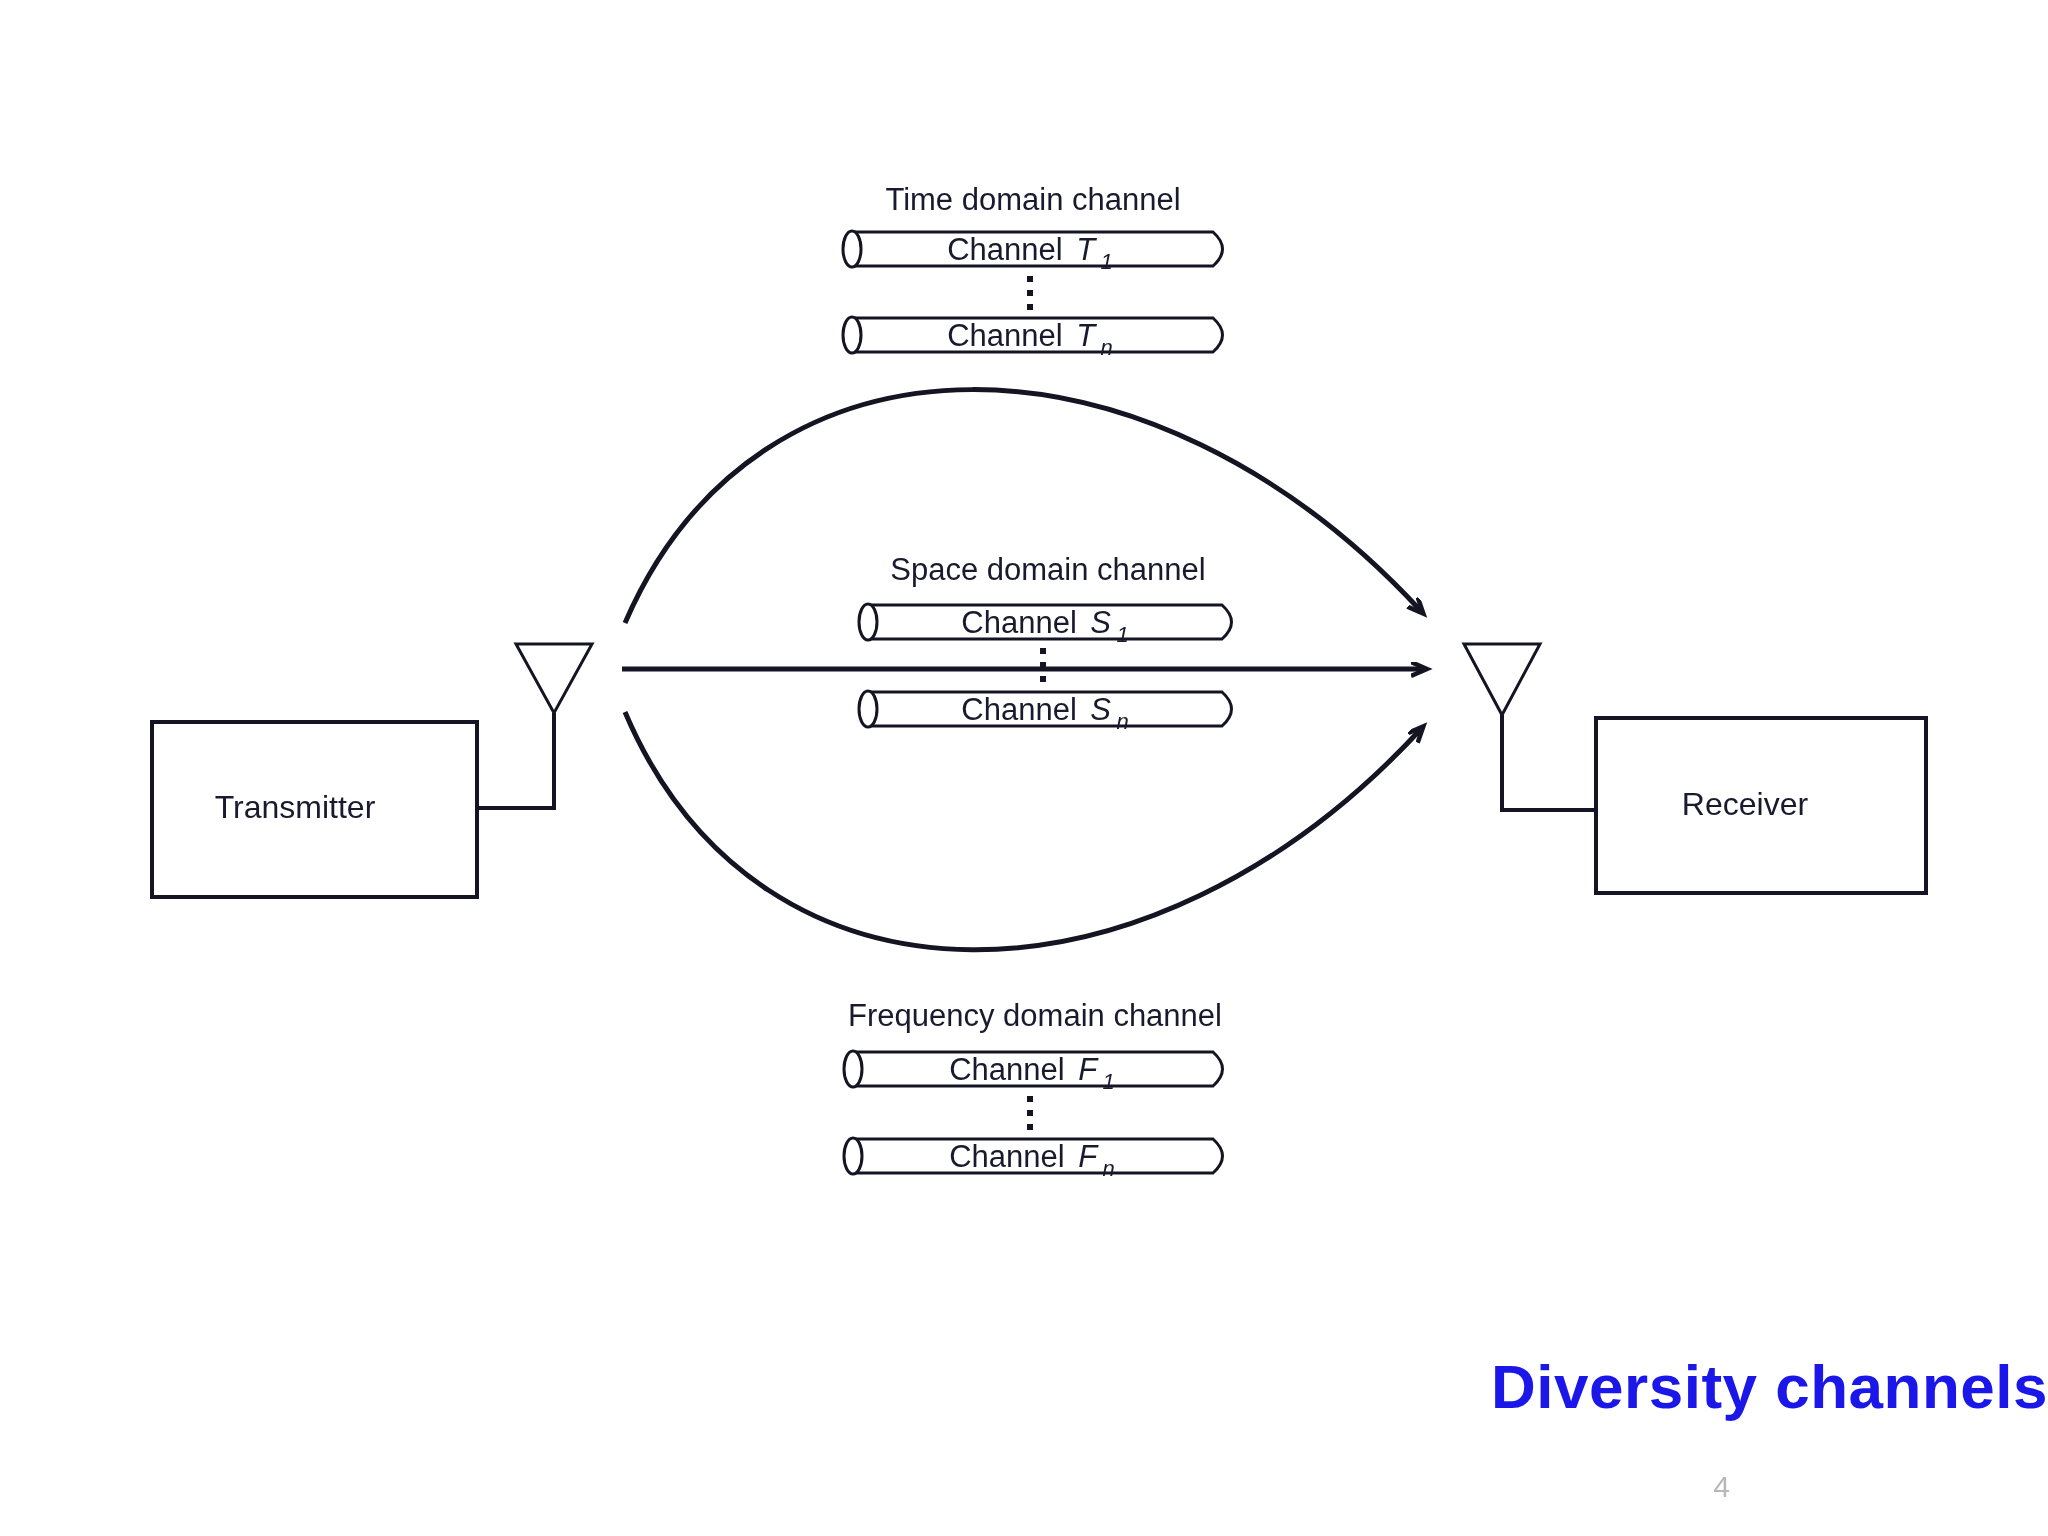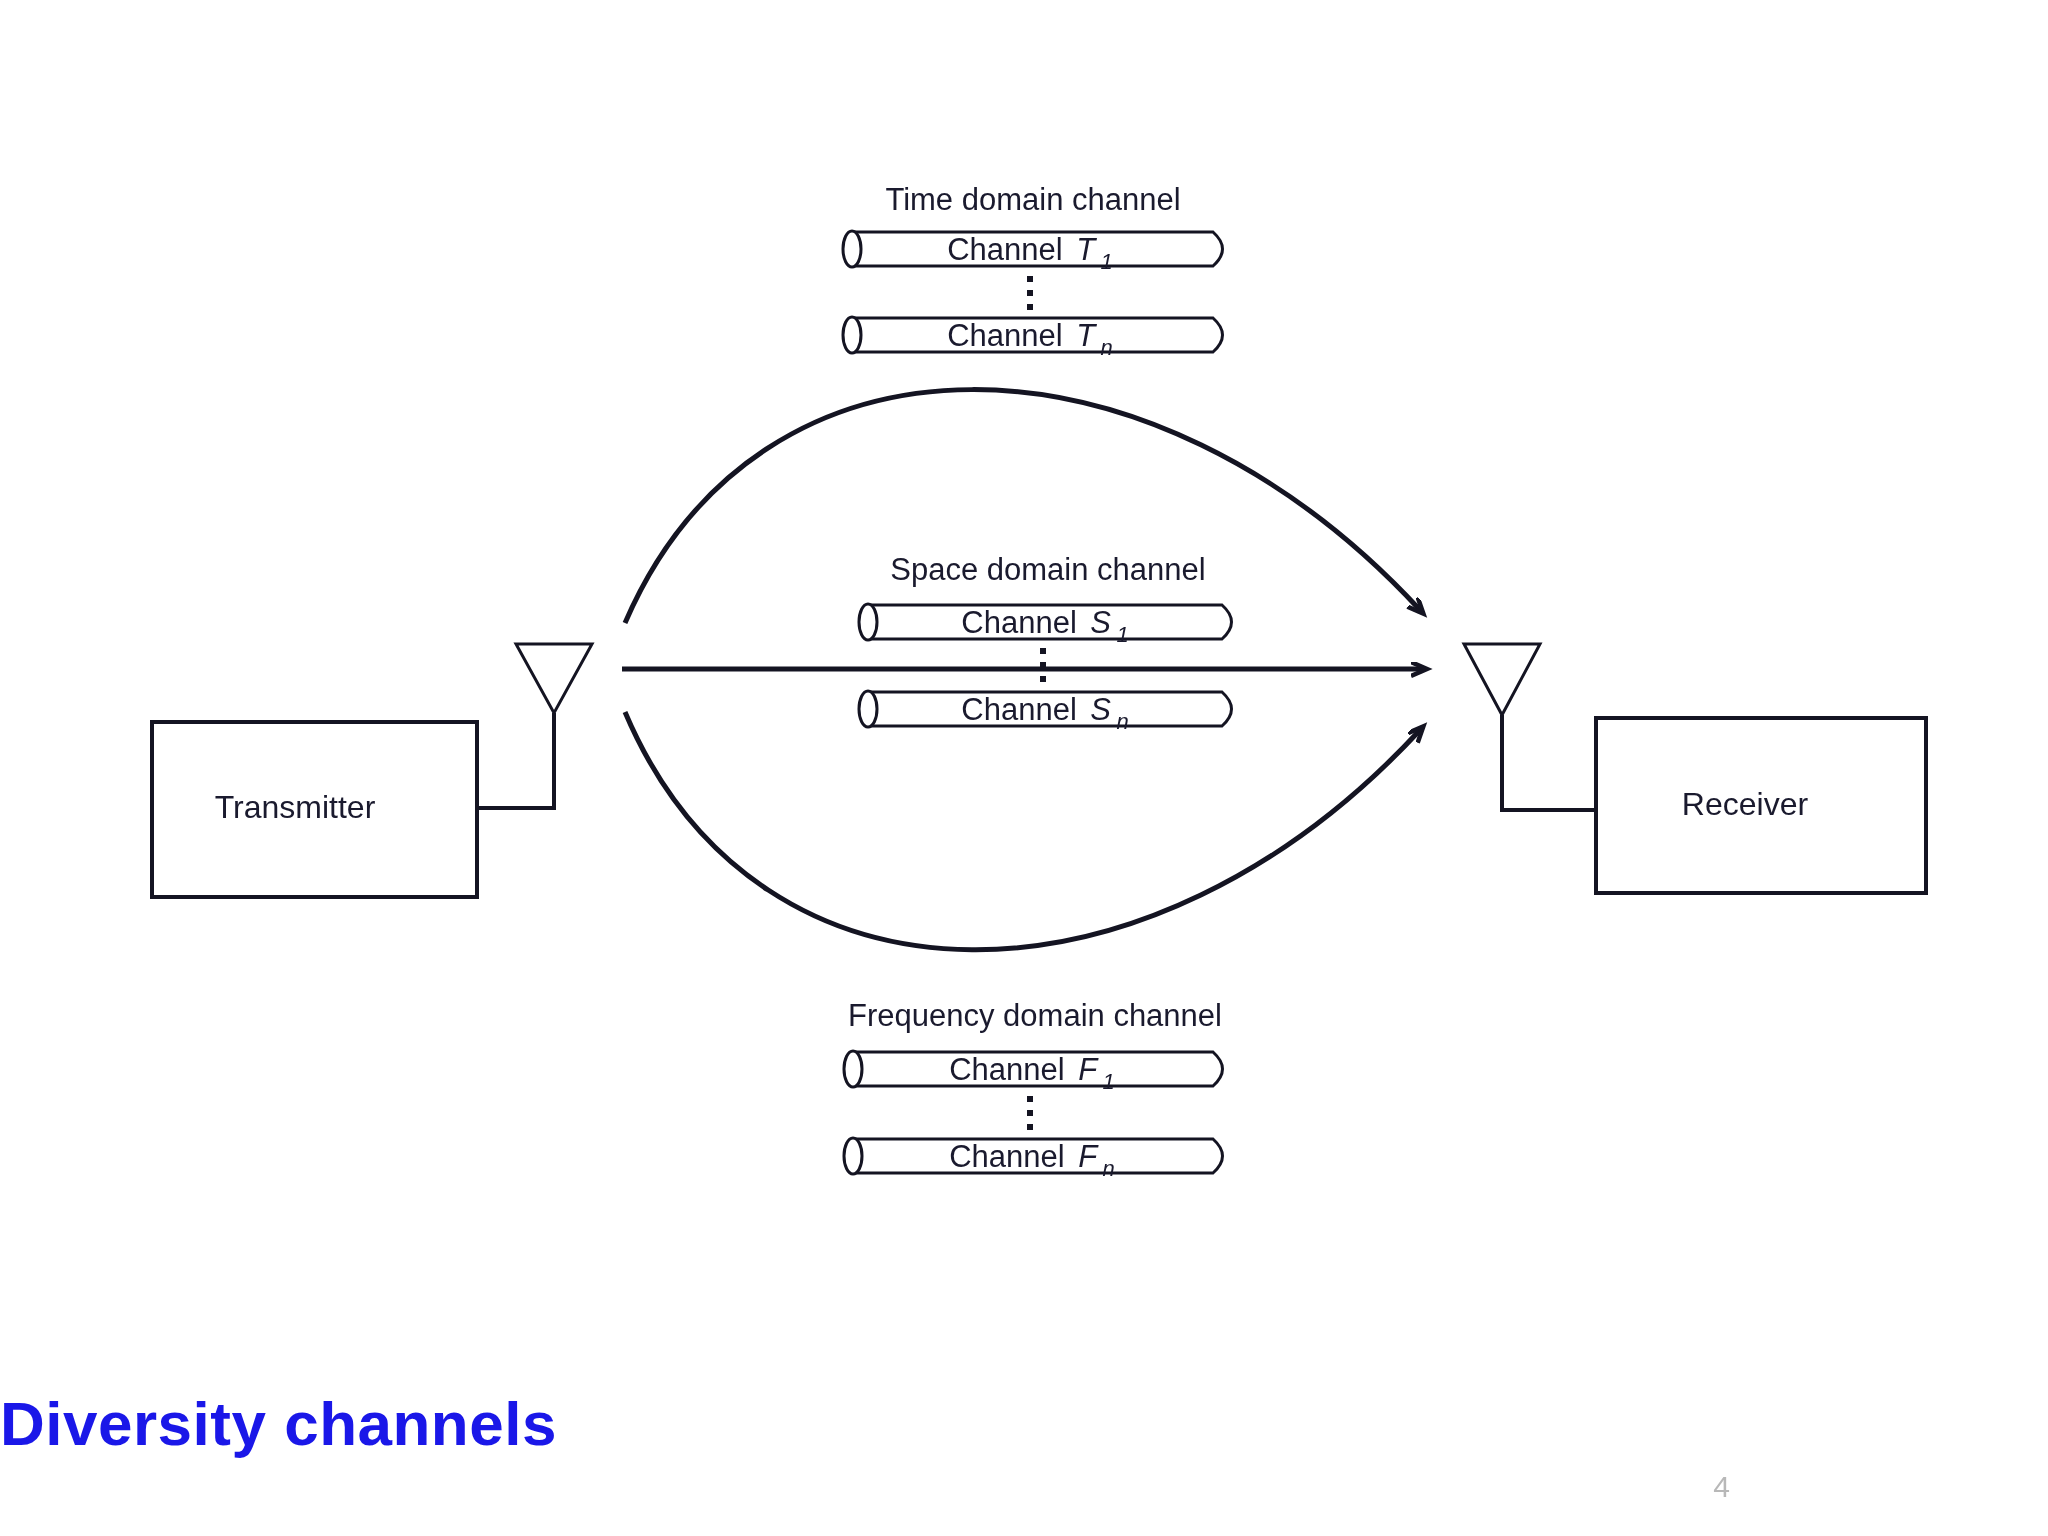--- a/index.html
+++ b/index.html
@@ -43,23 +43,23 @@
   .chan-sub {
     font-style: italic;
     font-size: 22px;
   }
   .box-label {
     font-size: 32px;
   }
   #slide-title {
     position: absolute;
     left: 0;
-    top: 1388px;
+    top: 1351px;
     width: 2048px;
-    text-align: left;
+    text-align: right;
     font-family: "Liberation Sans", sans-serif;
     font-weight: bold;
     font-size: 62px;
     color: #1a17e8;
     letter-spacing: 0.5px;
   }
   #page-number {
     position: absolute;
     right: 318px;
     bottom: 32px;

